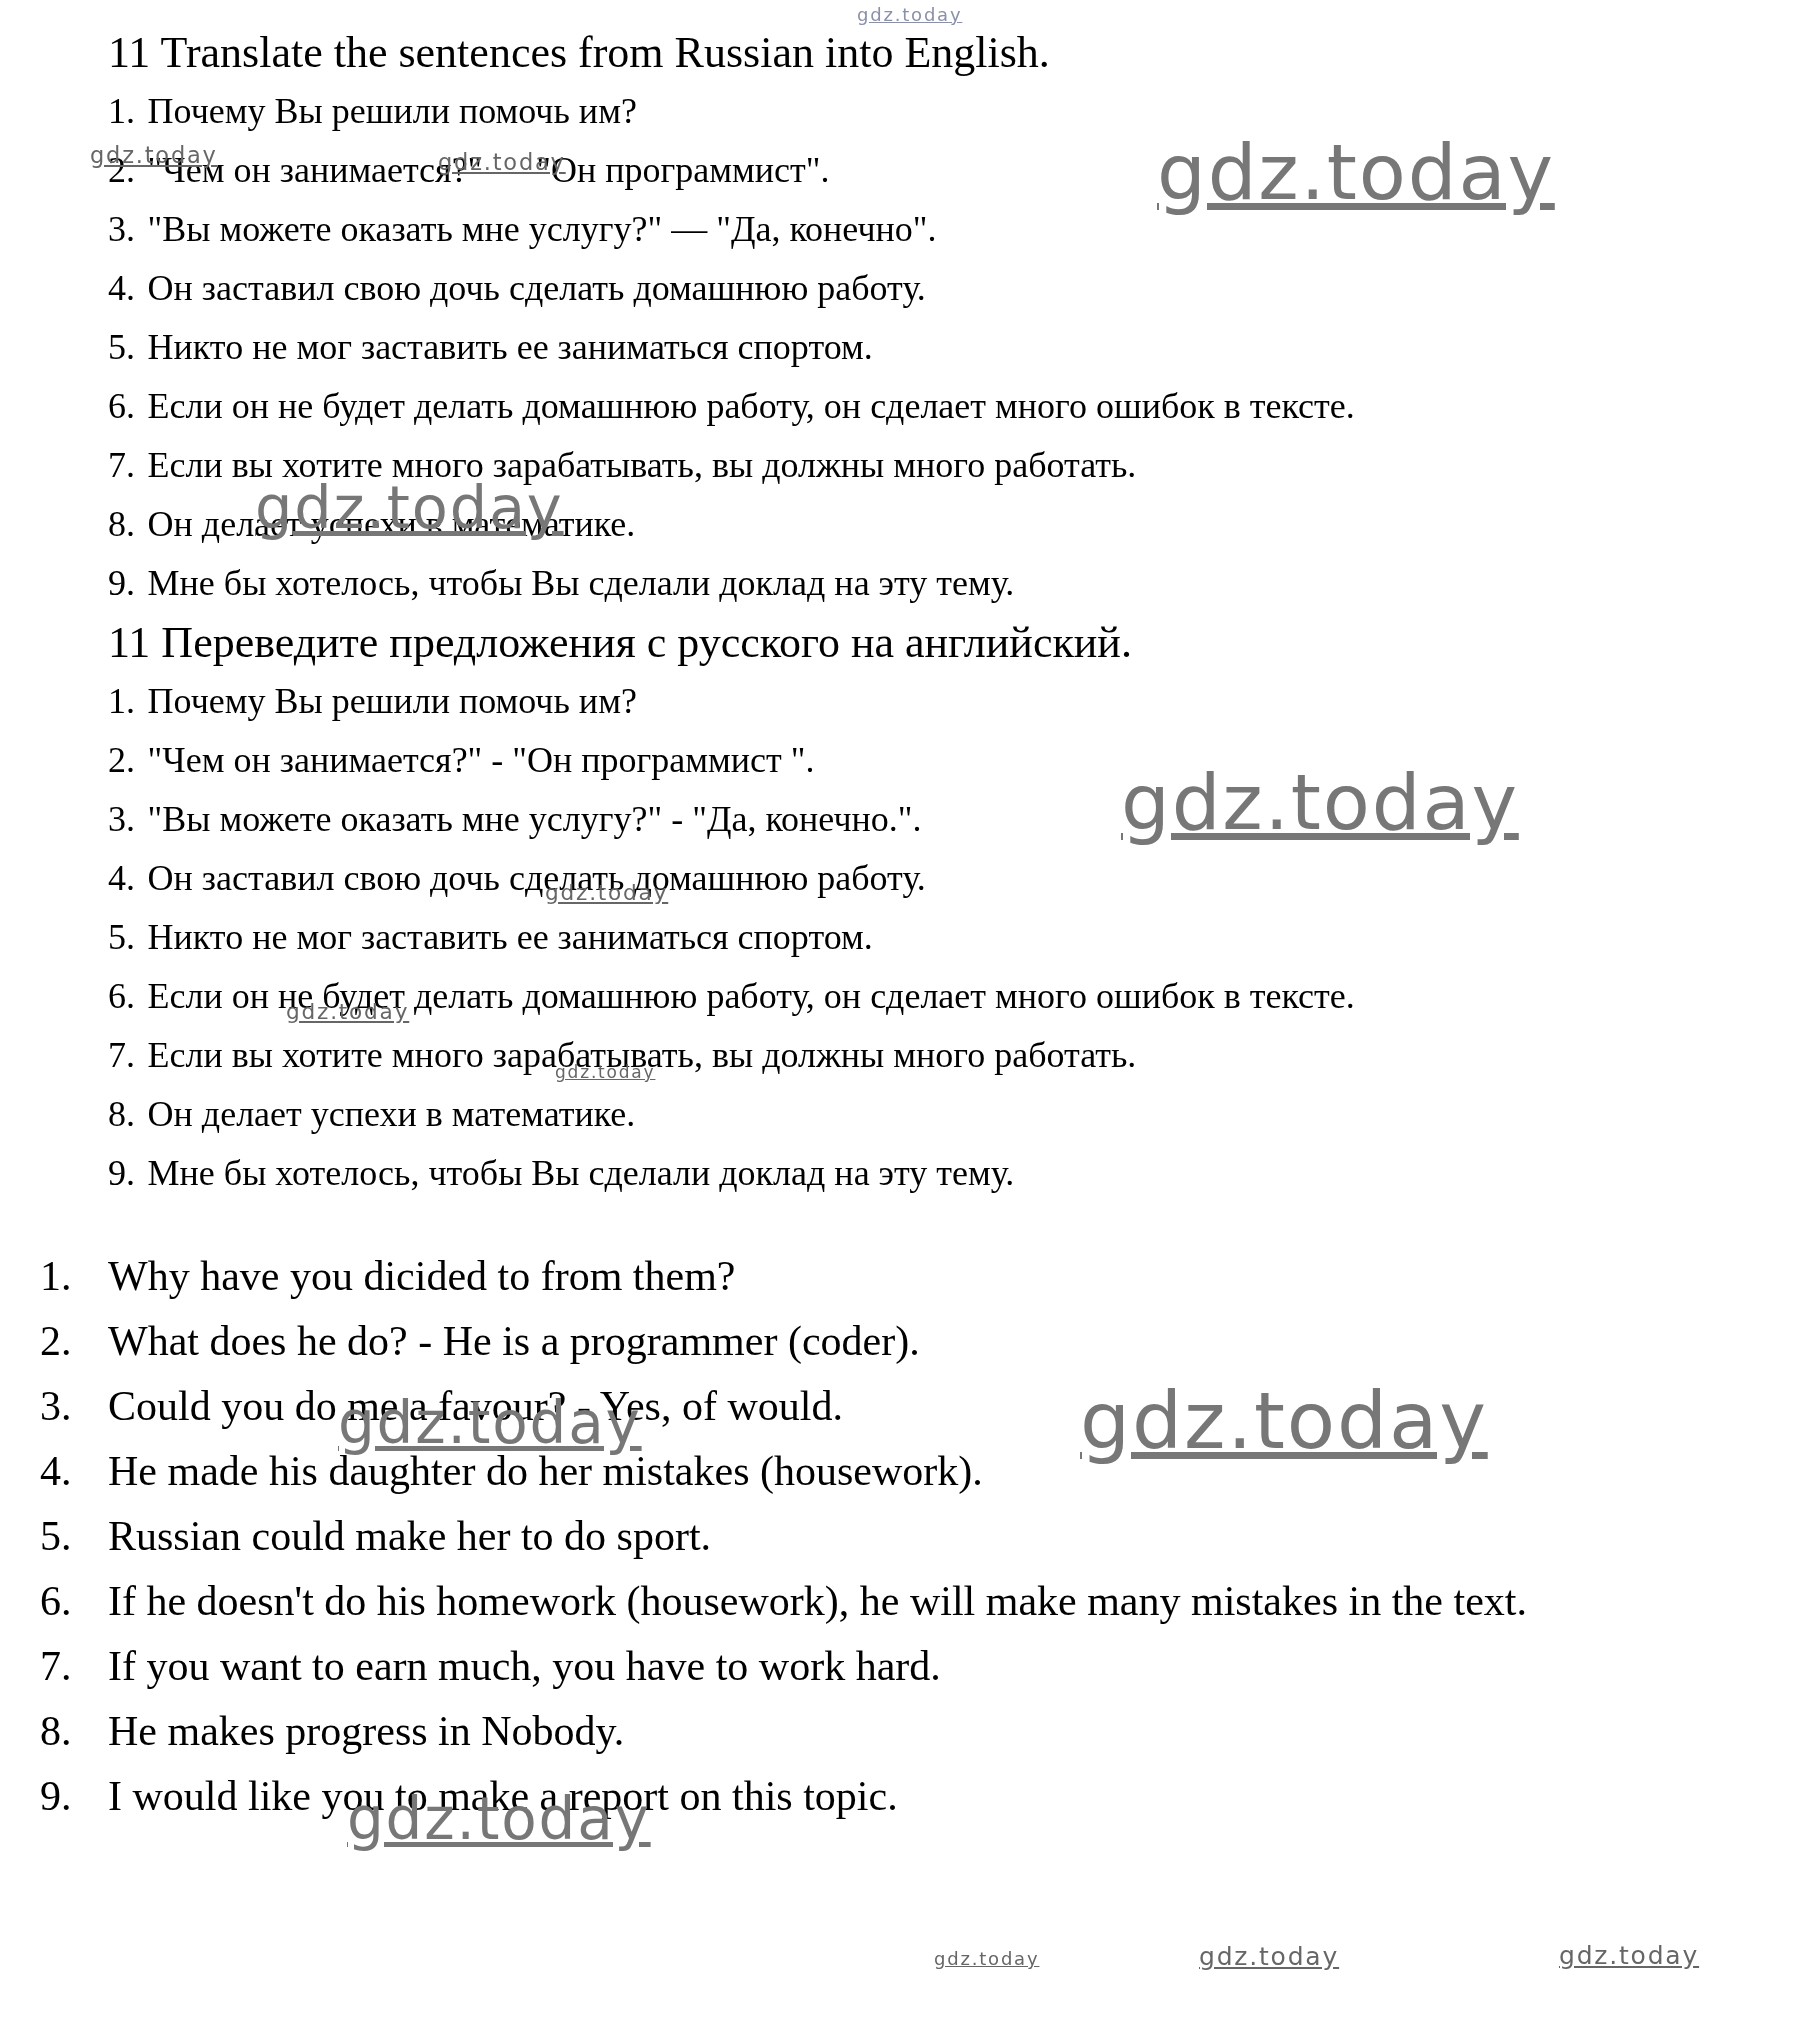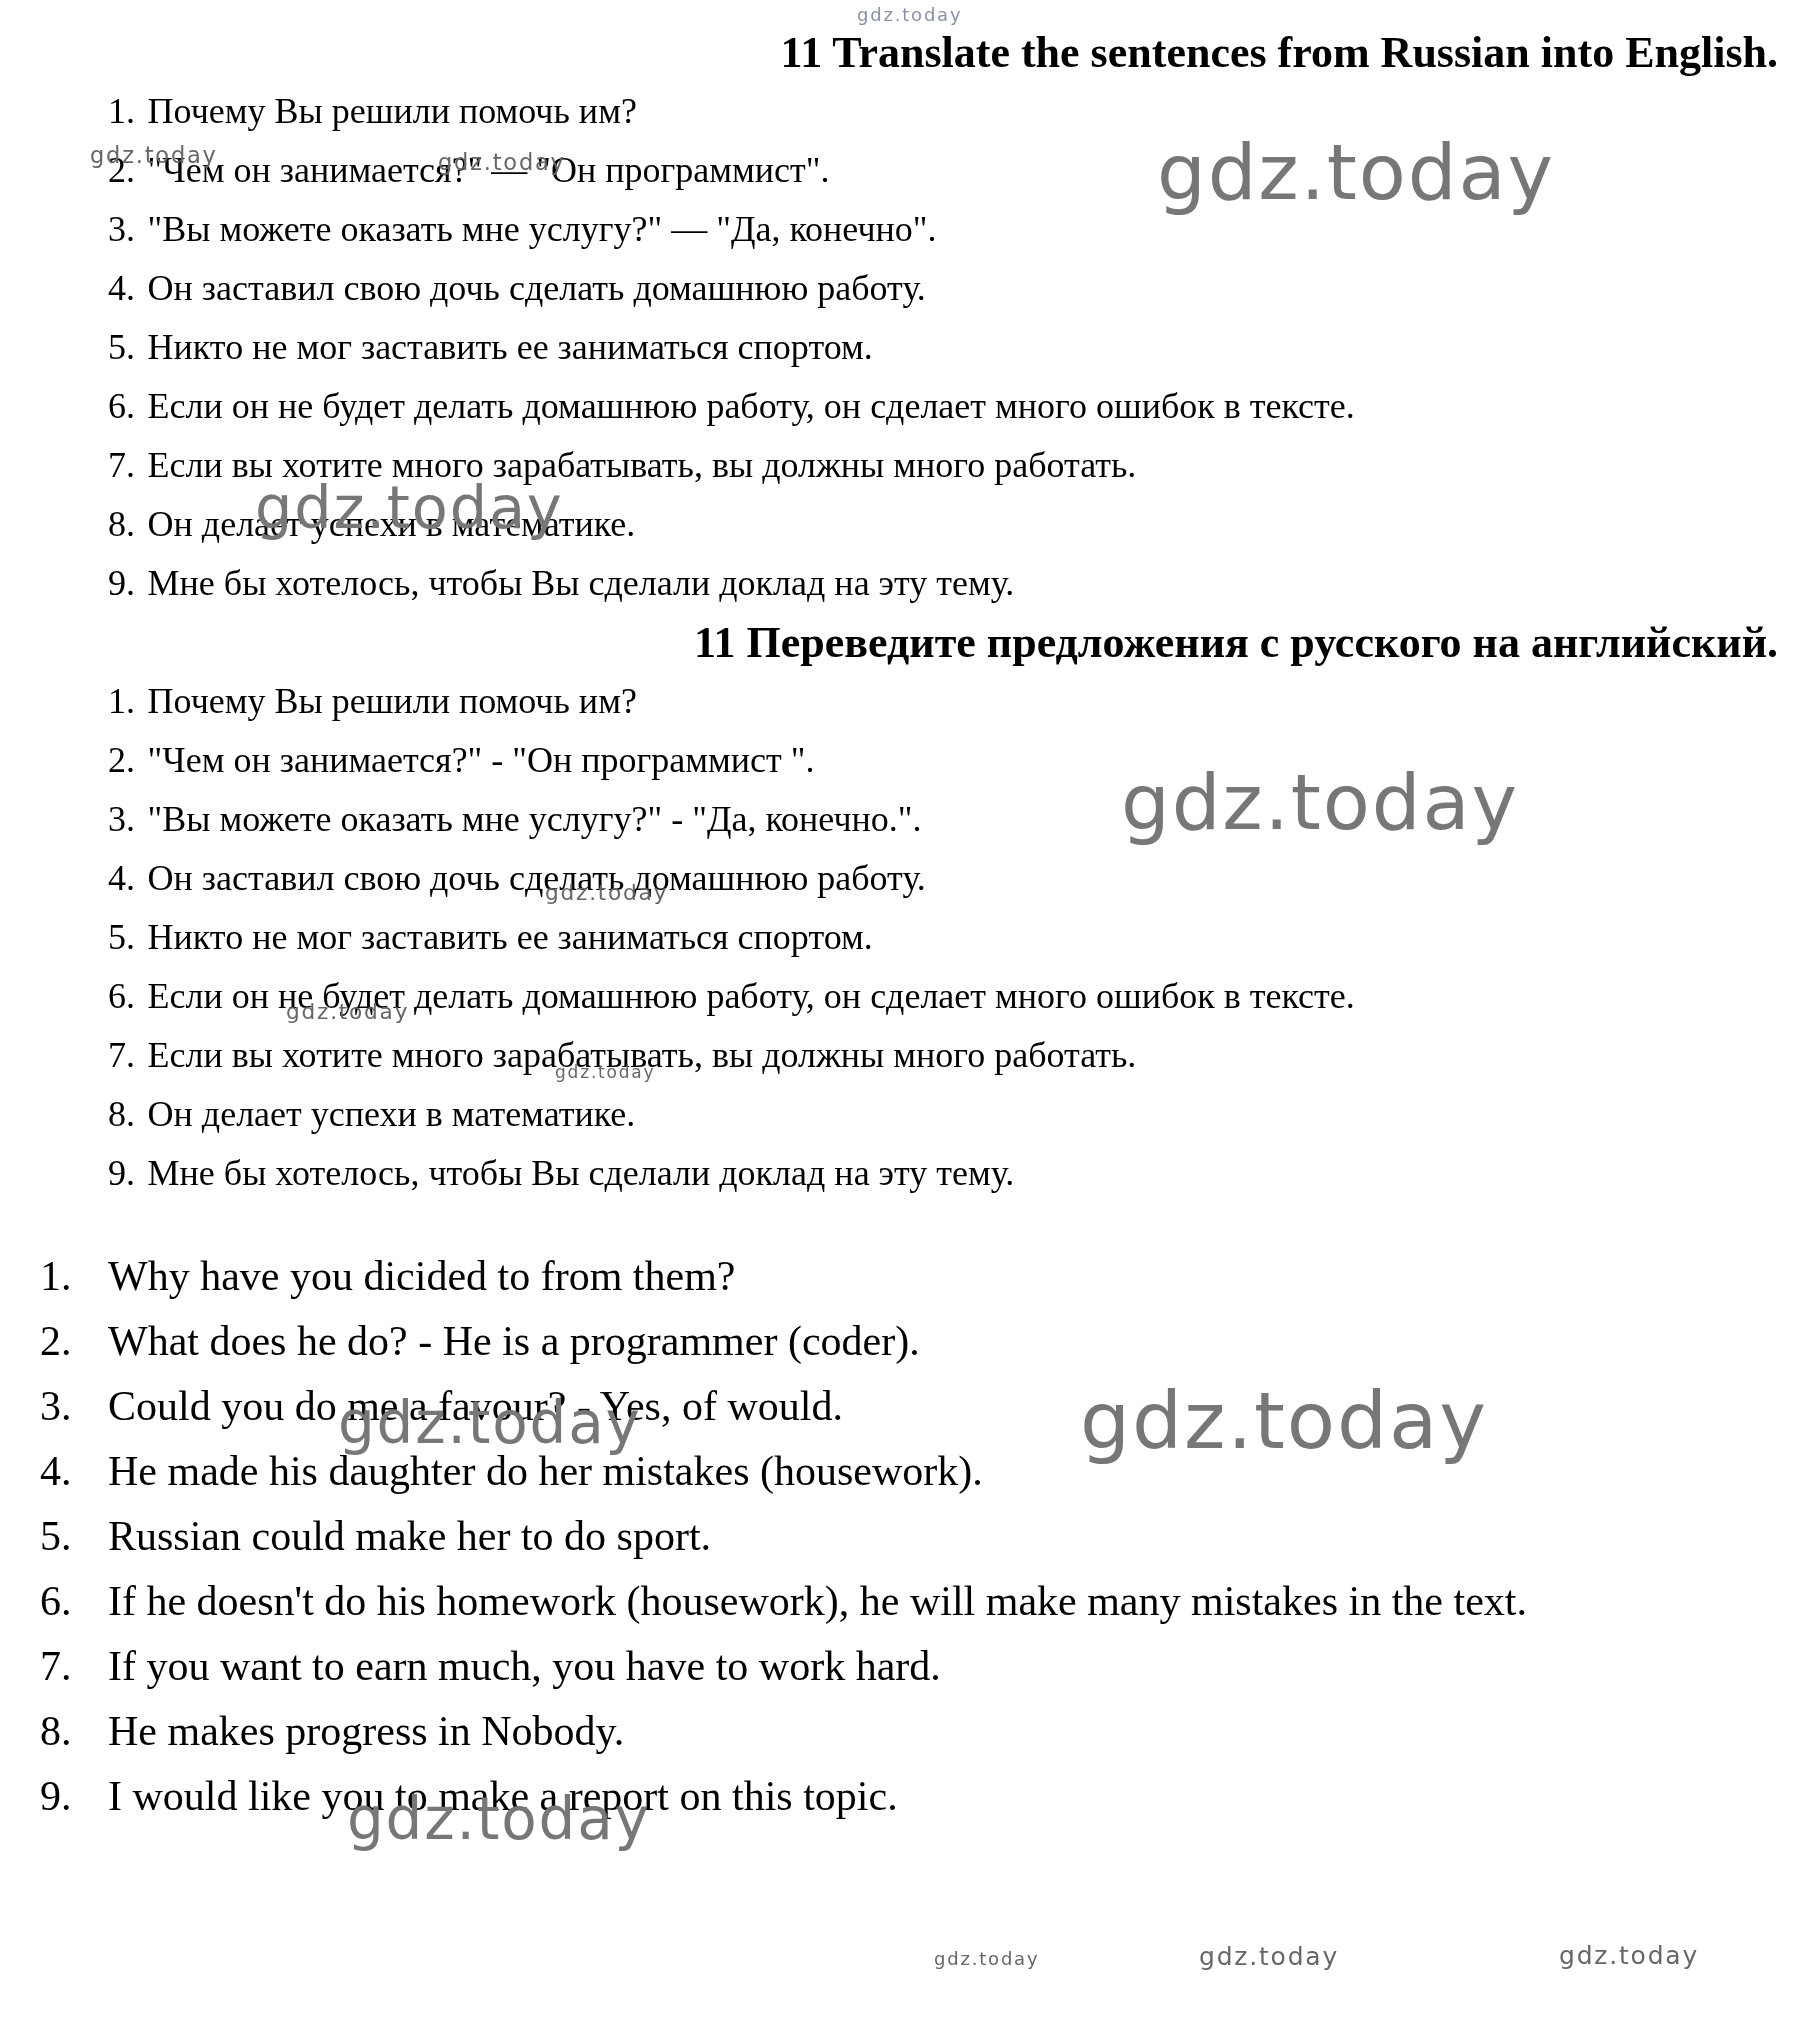--- a/index.html
+++ b/index.html
@@ -9,44 +9,44 @@
     font-family: "Liberation Serif", serif;
     color: #000000;
   }
   .page {
     position: relative;
     width: 1814px; height: 2034px;
     overflow: hidden;
     padding: 23.4px 36px 0 108px;
   }
   .heading {
-    font-weight: bold;
+    font-weight: normal;
     font-size: 44px;
     line-height: 59px;
-    text-align: right;
   }
   .line {
     font-size: 36px;
     line-height: 59px;
   }
   .num { margin-right: 12.6px; }
   .answers { margin-top: 41px; margin-left: -68px; }
   .ans-row {
     display: flex;
     font-size: 42px;
     line-height: 65px;
   }
   .ans-num { width: 68px; flex: none; }
   .ans-text { flex: 1; padding-right: 9px; }
   .wm {
     position: absolute;
     font-family: "DejaVu Sans", sans-serif;
     white-space: nowrap;
     letter-spacing: 1.8px;
     pointer-events: none;
+    text-decoration: underline;
   }
   .wm-big   { color: #777777; font-weight: 400; }
   .wm-small { color: #666666; }
   .wm1  { left: 857px;  top: 3.6px;    font-size: 18px; color: #8a90a8; }
   .wm2  { left: 90px;  top: 142px;  font-size: 22.5px; }
   .wm3  { left: 438px;  top: 149px;  font-size: 22.5px; }
   .wm4  { left: 1157px; top: 128px;  font-size: 77px; }
   .wm5  { left: 255px;  top: 473px;  font-size: 59px; }
   .wm6  { left: 1121px; top: 758px;  font-size: 77px; }
   .wm7  { left: 545px;  top: 880px;  font-size: 21.6px; }

